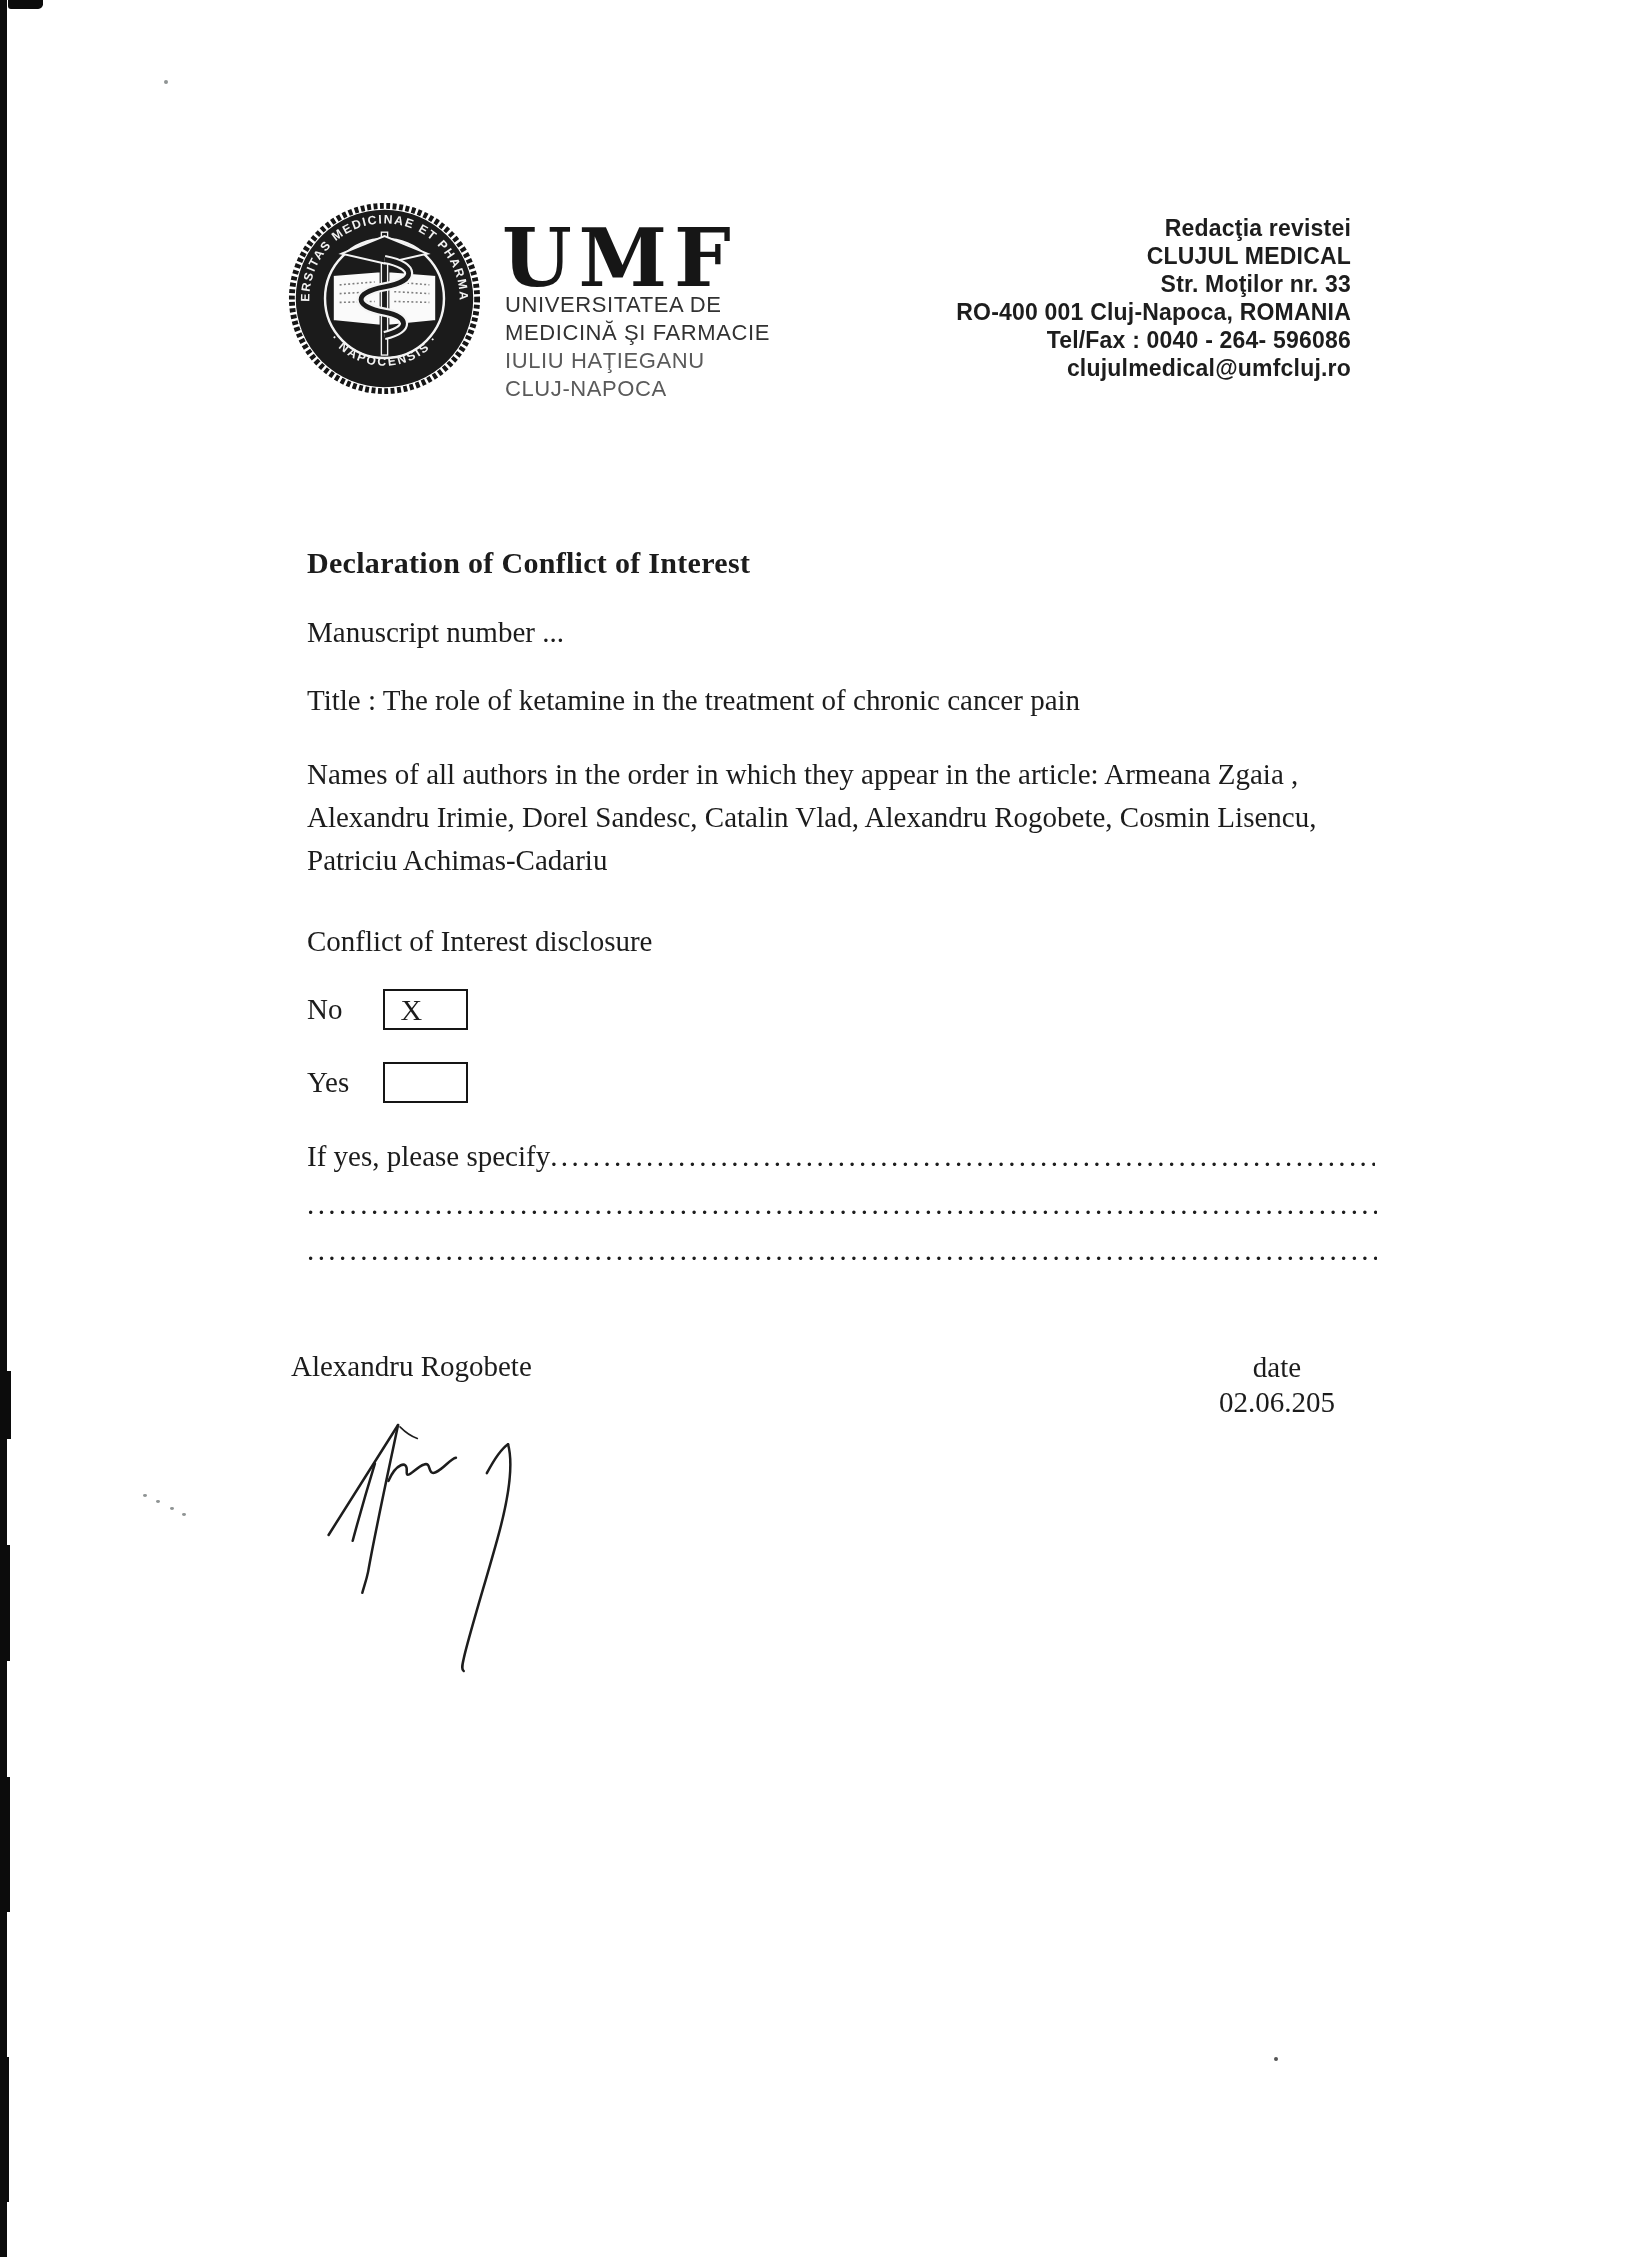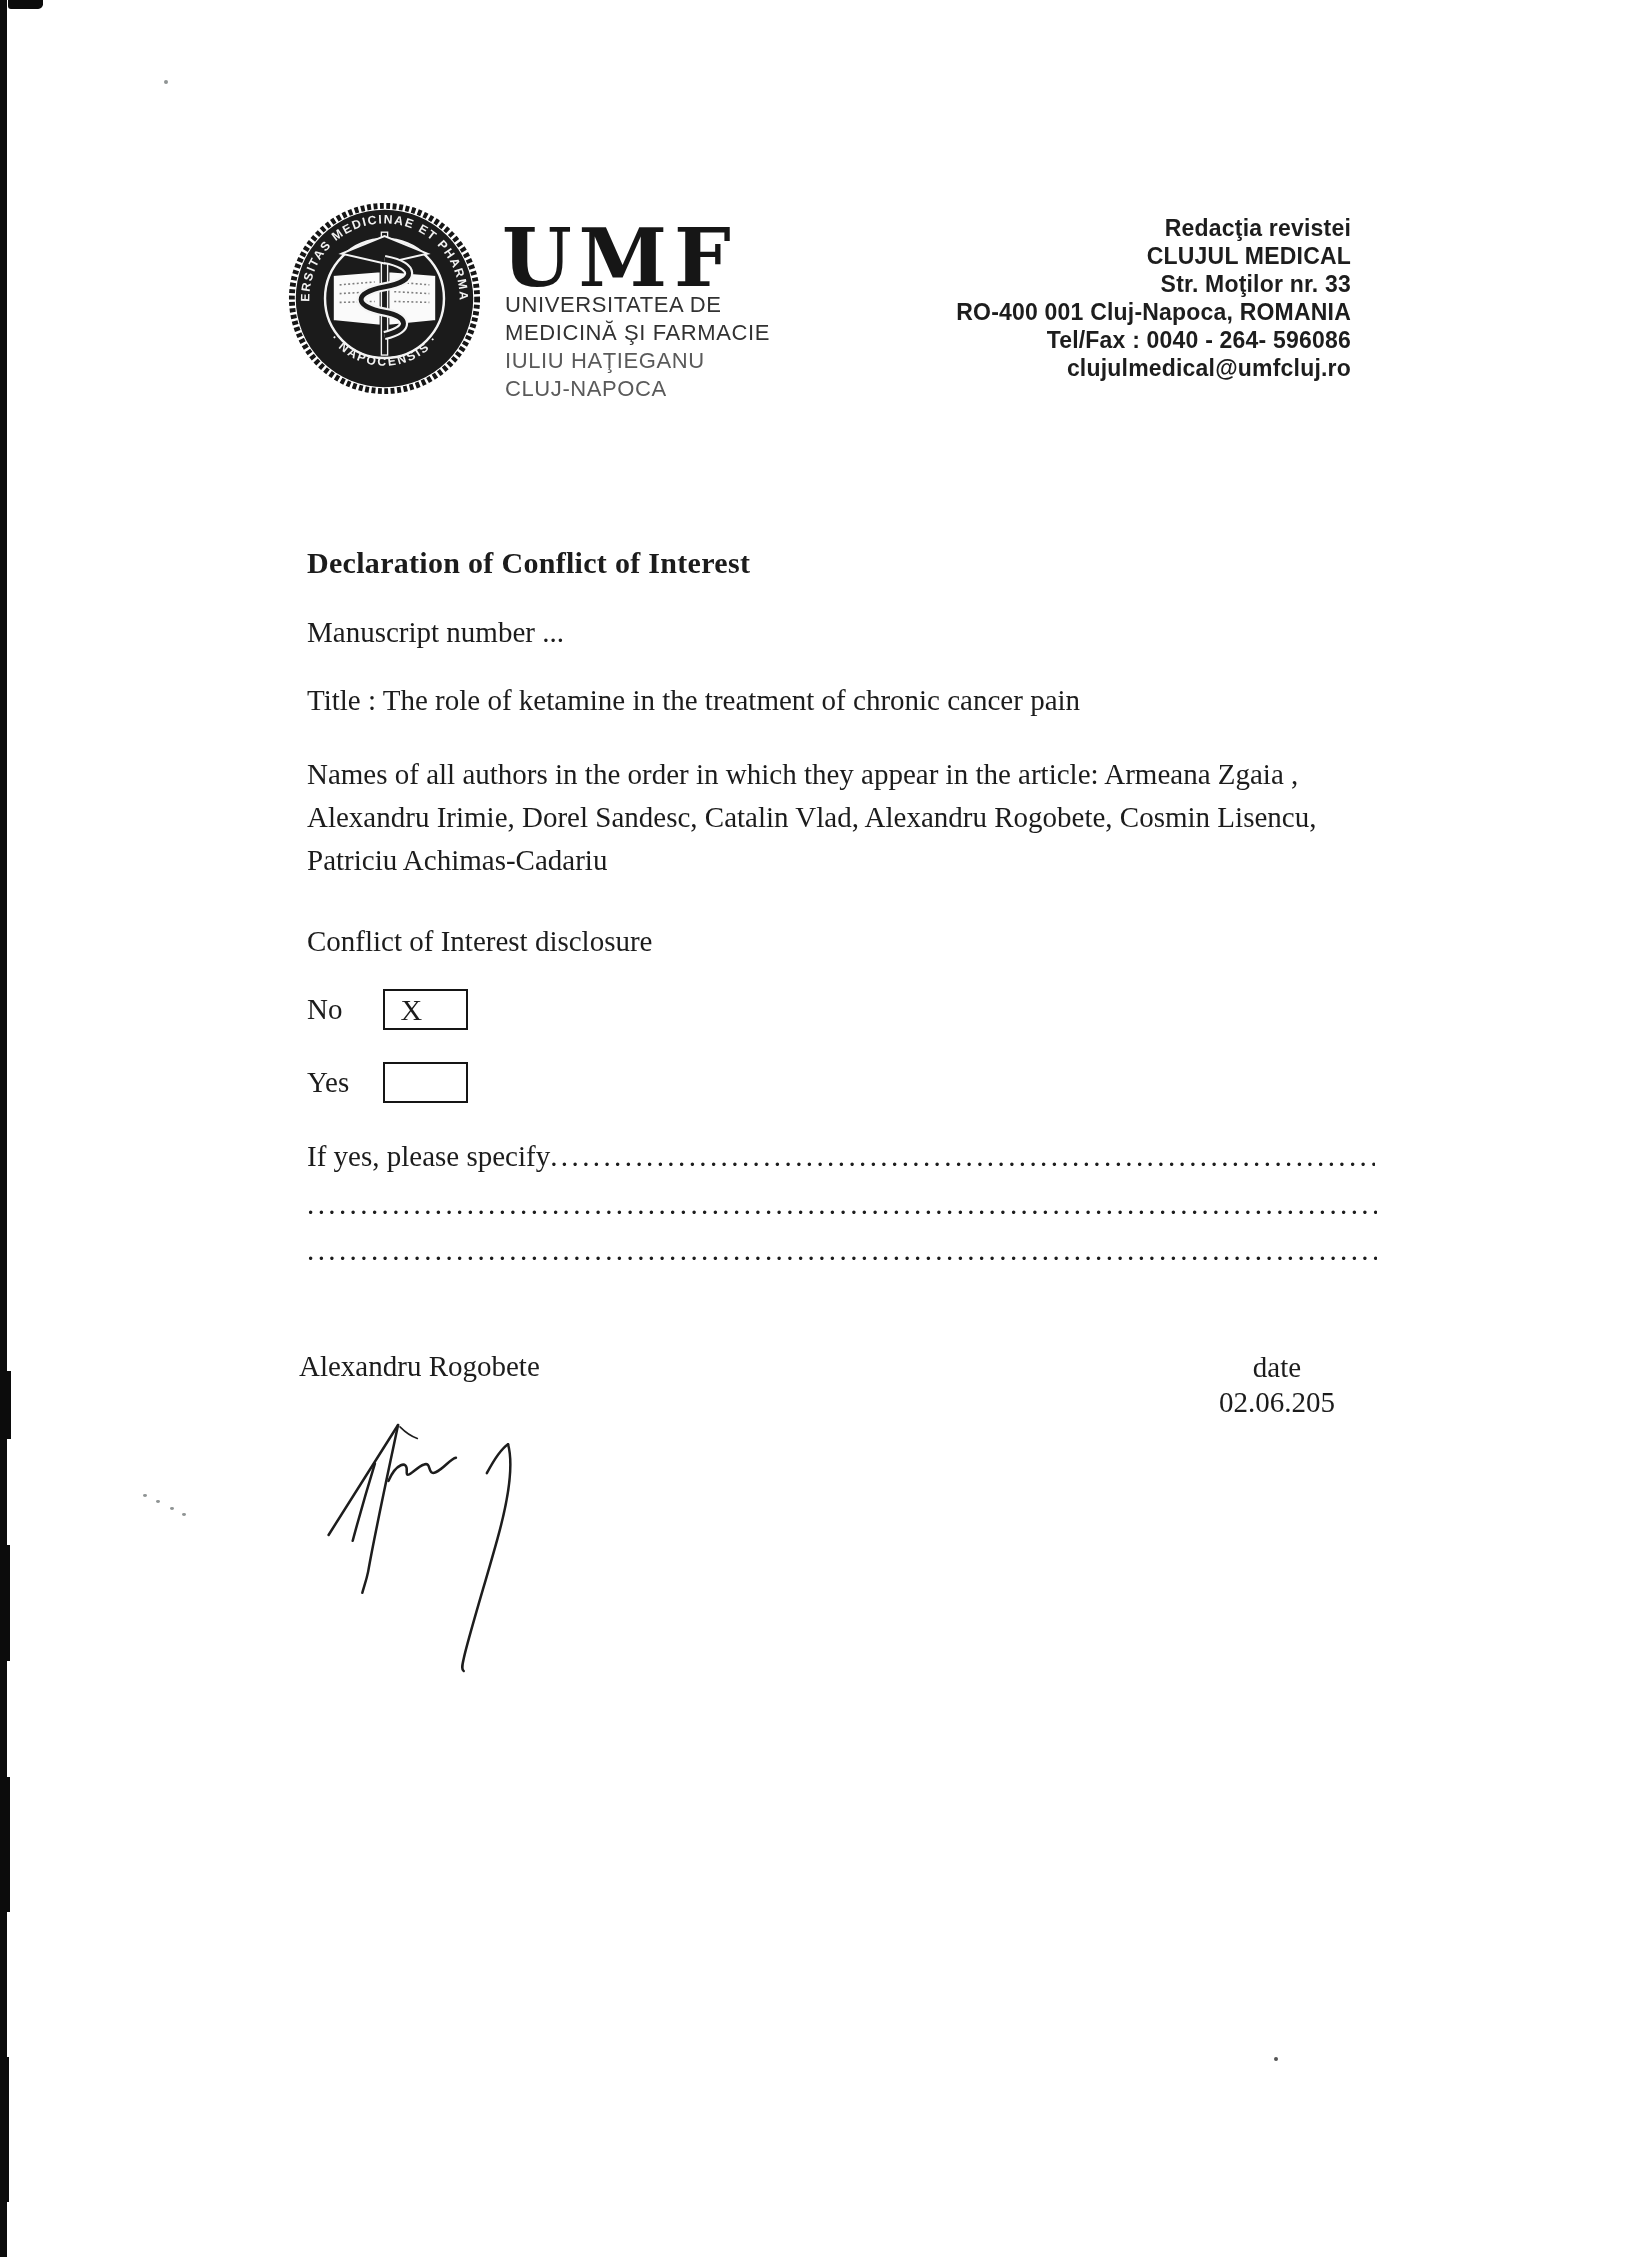--- a/index.html
+++ b/index.html
@@ -55,21 +55,21 @@
   }
   .specify-row{
     position:absolute;left:307px;top:1140px;width:1068px;
     display:flex;align-items:baseline;font-size:29px;white-space:nowrap;overflow:hidden;
   }
   .dots{letter-spacing:3.4px;overflow:hidden;white-space:nowrap;flex:1;color:#1c1c1c;}
   .dotline{
     position:absolute;left:307px;width:1070px;height:33px;
     font-size:29px;letter-spacing:3.4px;white-space:nowrap;overflow:hidden;
   }
-  .sig-name{position:absolute;left:299px;top:1350px;font-size:29px;}
+  .sig-name{position:absolute;left:291px;top:1350px;font-size:29px;}
   .date-block{position:absolute;left:1194px;top:1350px;width:166px;text-align:center;font-size:29px;line-height:35px;}
   .signature{position:absolute;left:317px;top:1415px;width:220px;height:265px;}
   .footer-note{
     position:absolute;left:302px;top:1833px;width:1231px;
     font-size:30px;line-height:43px;font-style:italic;color:#1f1f1f;
   }
 </style>
 </head>
 <body>
 

